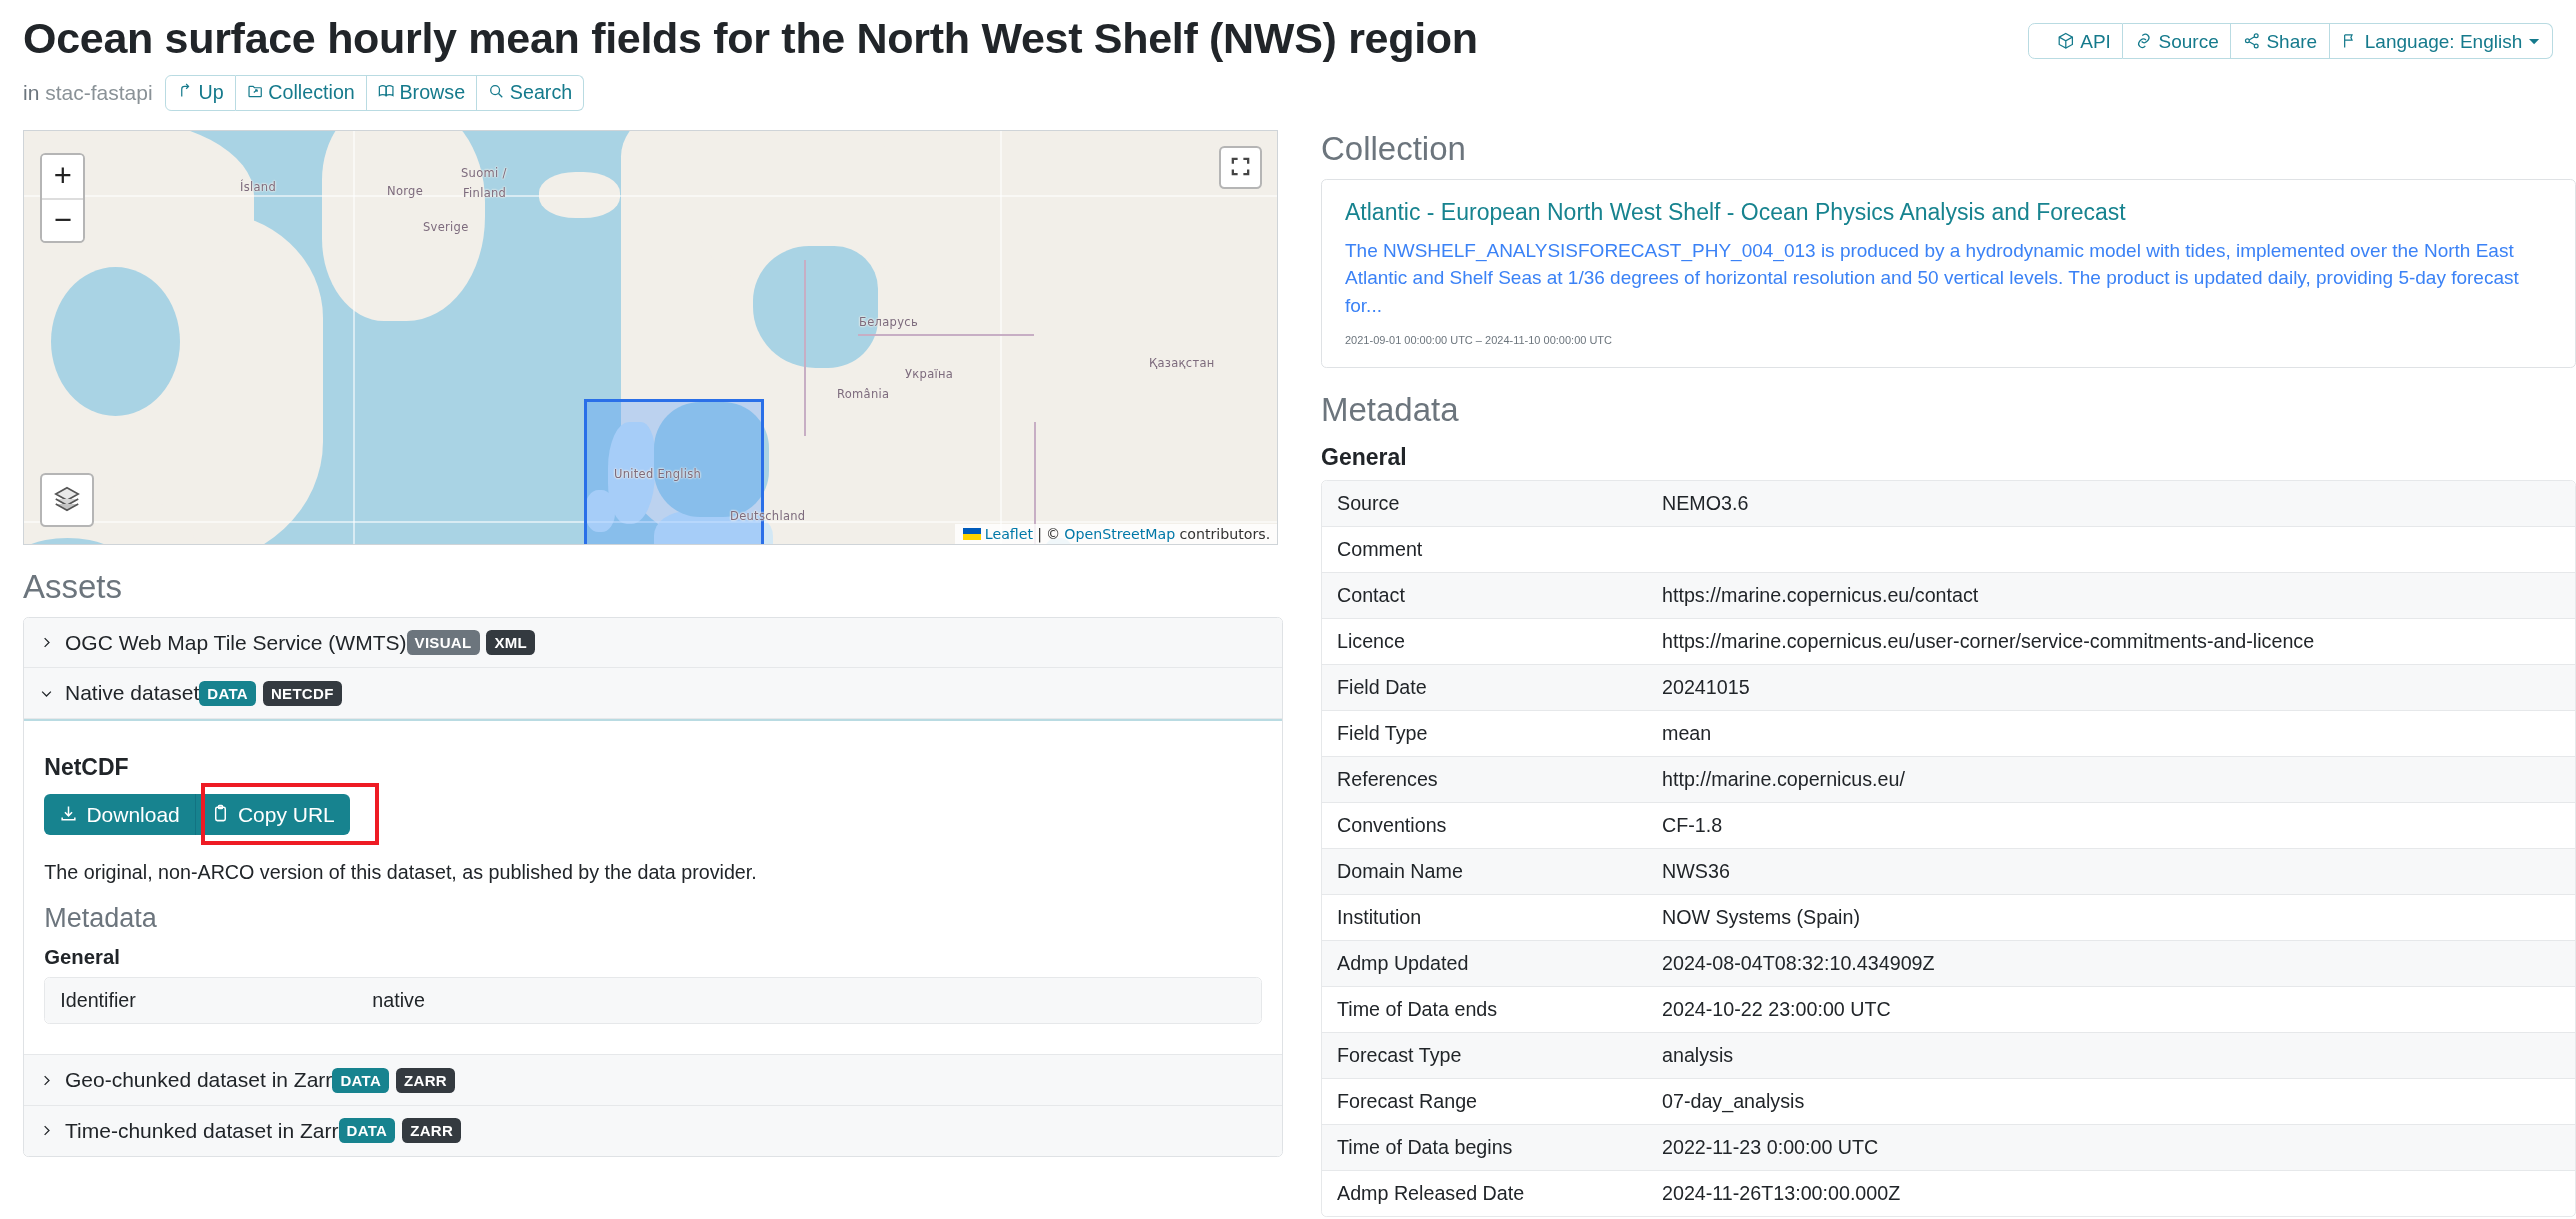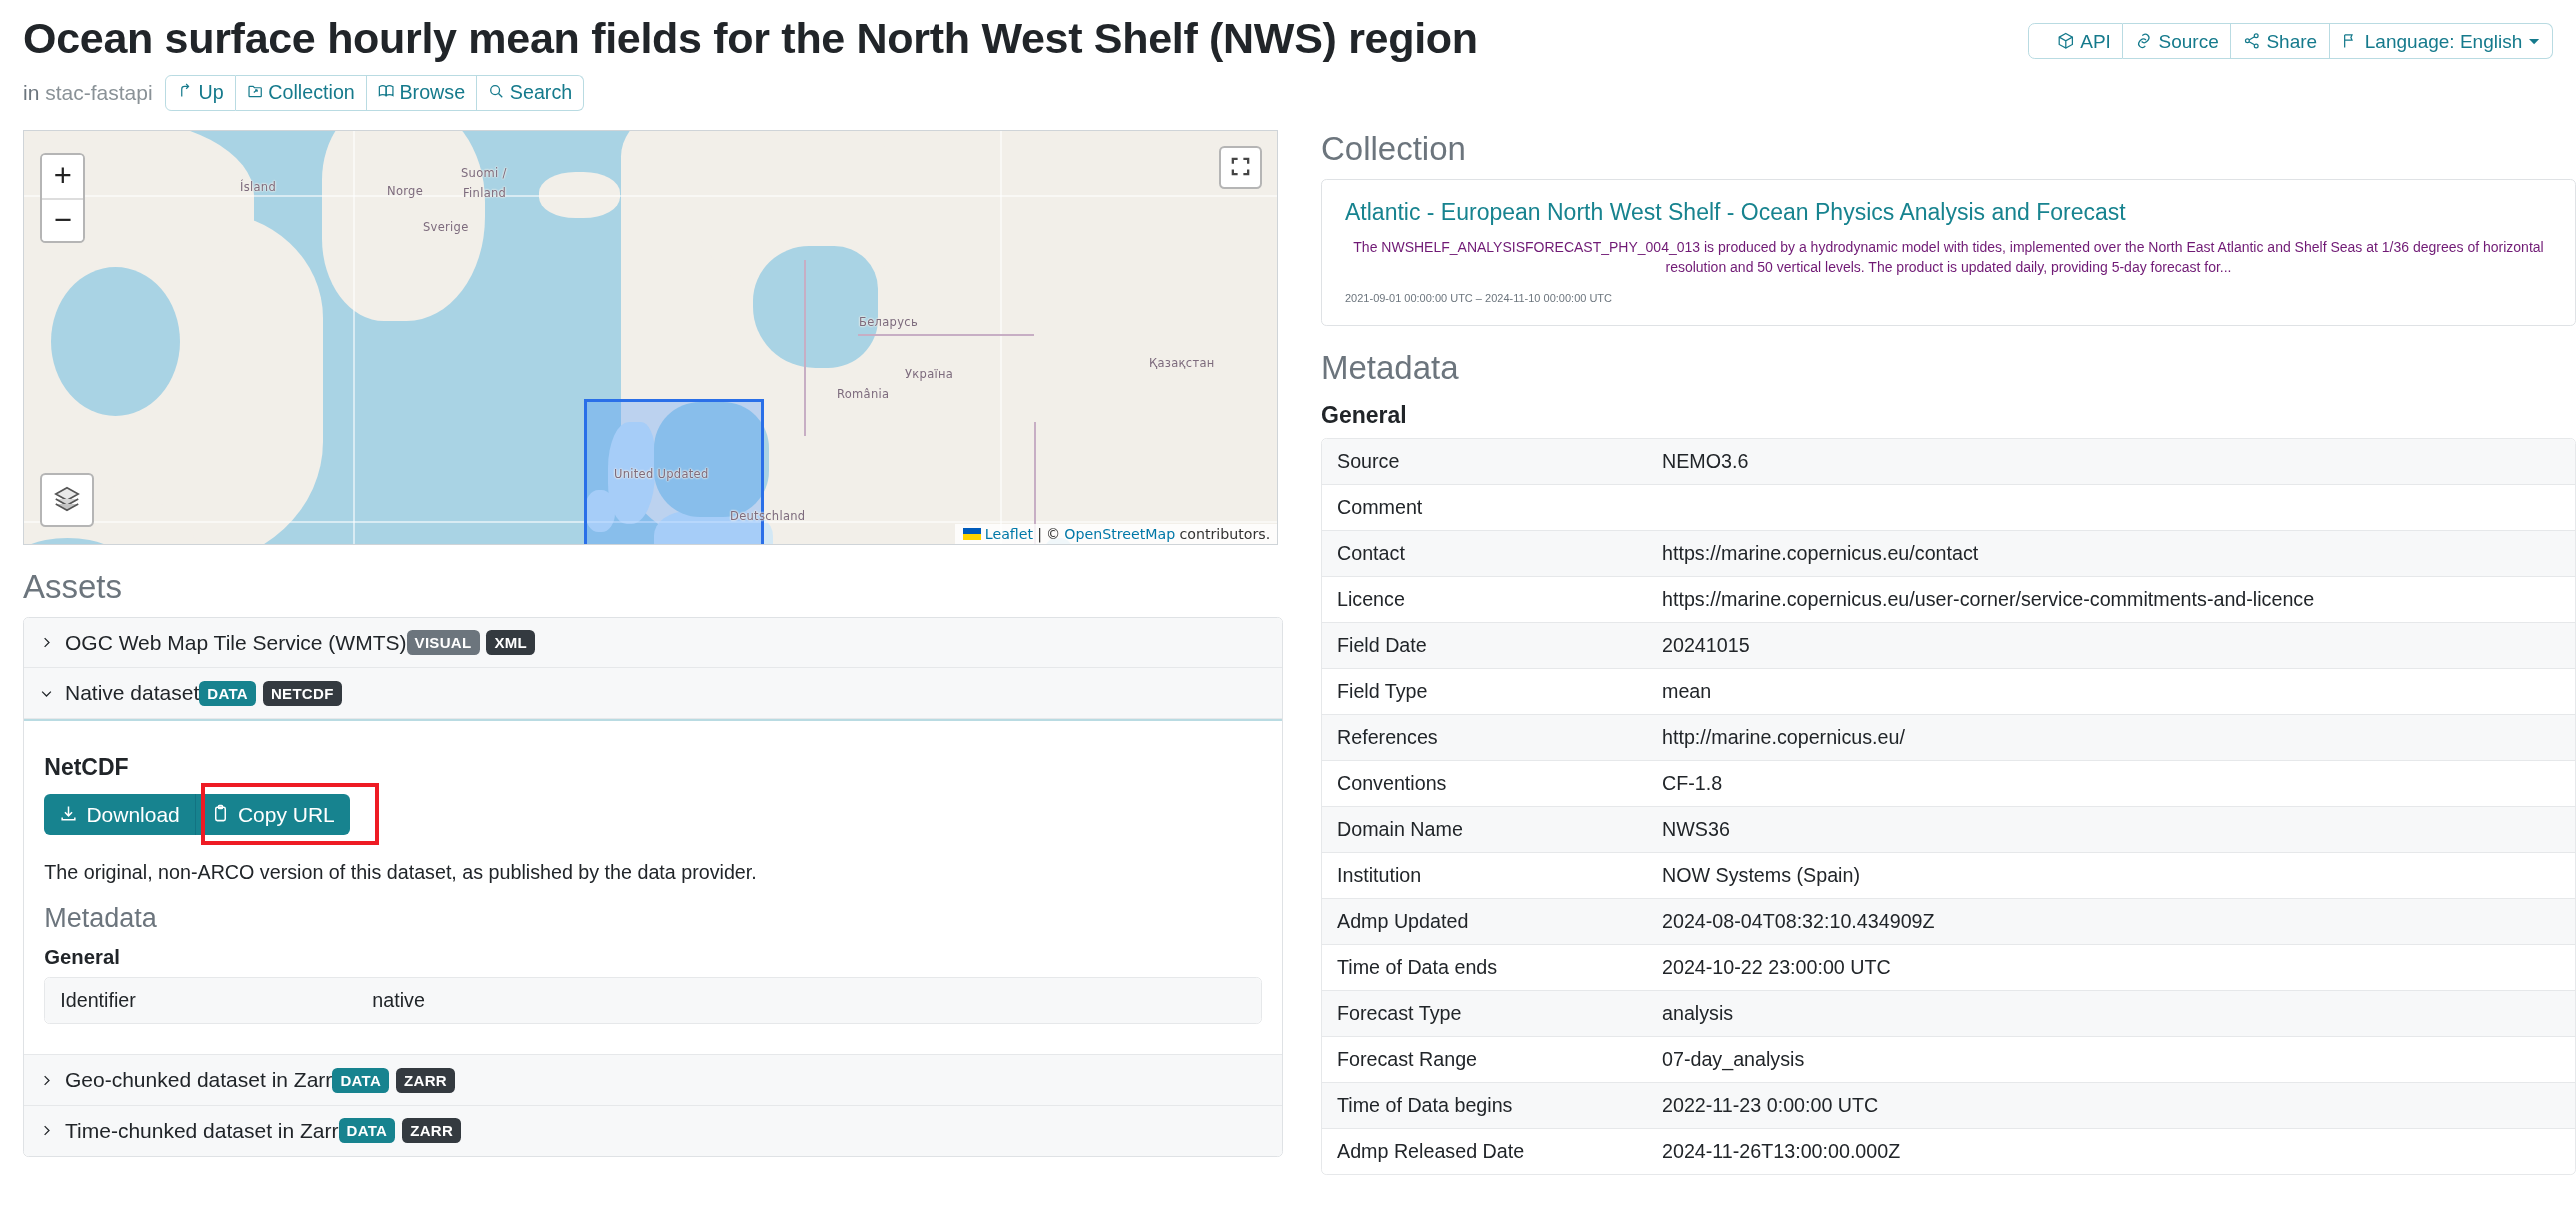--- a/index.html
+++ b/index.html
@@ -170,21 +170,21 @@
   table.meta tr.odd { background: #f7f8f9; }
   table.meta tr.even { background: #ffffff; }
   td.k { width: 325px; color: #212529; }
   td.v { color: #212529; }
   .meta-wrap { border: 1px solid #e6e8ea; border-radius: 5.4px; overflow: hidden; }
   .meta-wrap.inner td.k { width: 312px; }
 
   
   .coll-card { border: 1px solid #dfe2e5; border-radius: 5.4px; padding: 19px 23px 20.3px 23px; }
   .coll-title { font-size: 23px; color: #17838f; margin: 0 0 11px 0; }
-  .coll-desc { font-size: 14px; line-height: 1.45; color: #701a75; margin: 0; text-align: center; }
+  .coll-desc { font-size: 19px; line-height: 1.45; color: #3b82f6; margin: 0; }
   .coll-date { font-size: 11px; color: #6c757d; margin-top: 15px; }
 </style>
 </head>
 <body>
 
 <div class="page">
 
   <div class="header">
     <div class="title-row">
       <h1 class="page-title">Ocean surface hourly mean fields for the North West Shelf (NWS) region</h1>
@@ -322,21 +322,21 @@
           <div class="border-line" style="left:1010px;top:291px;width:2px;height:129px;"></div>
 
           <div class="bbox"></div>
 
           <div id="map-labels">
               <div class="maplabel" style="left: 216px; top: 49px;">Ísland</div>
               <div class="maplabel" style="left: 363px; top: 53px;">Norge</div>
               <div class="maplabel" style="left: 437px; top: 35px;">Suomi /</div>
               <div class="maplabel" style="left: 439px; top: 55px;">Finland</div>
               <div class="maplabel" style="left: 399px; top: 89px;">Sverige</div>
-              <div class="maplabel" style="left: 590px; top: 336px;">United Updated</div>
+              <div class="maplabel" style="left: 590px; top: 336px;">United English</div>
               <div class="maplabel" style="left: 706px; top: 378px;">Deutschland</div>
               <div class="maplabel" style="left: 835px; top: 184px;">Беларусь</div>
               <div class="maplabel" style="left: 881px; top: 236px;">Україна</div>
               <div class="maplabel" style="left: 813px; top: 256px;">România</div>
               <div class="maplabel" style="left: 1125px; top: 225px;">Қазақстан</div>
             </div>
         </div>
 
         <div class="zoomctl">
           <div>+</div>

